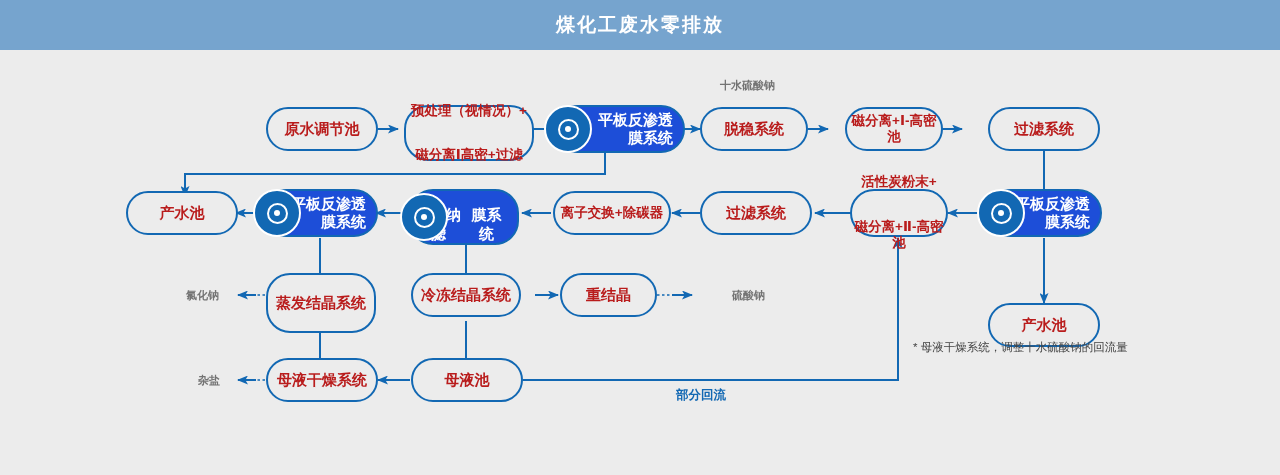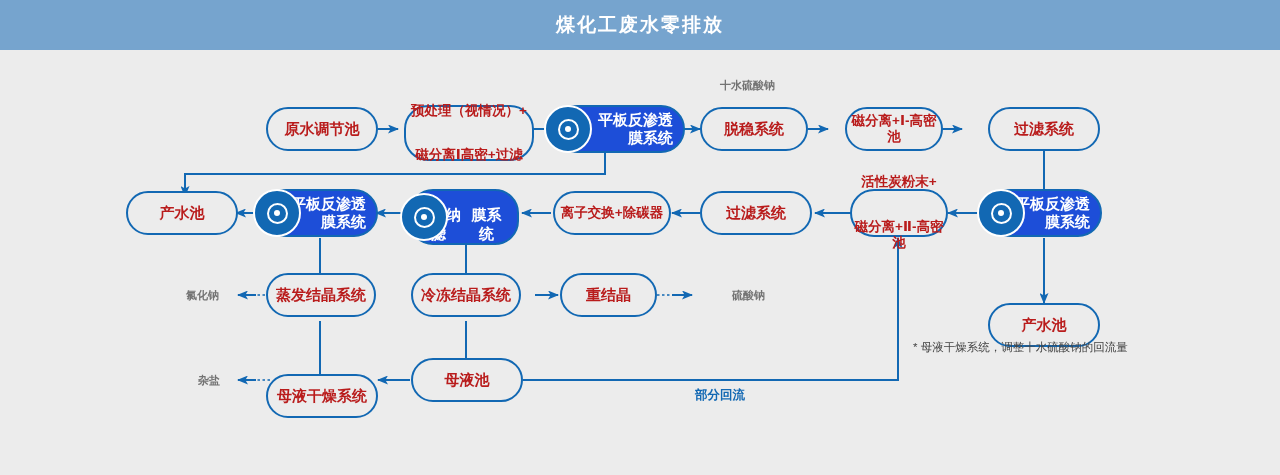--- a/index.html
+++ b/index.html
@@ -76,21 +76,21 @@
   }
   .note{
     position:absolute;
     color:#444444;
     font-size:11.5px;
     font-weight:normal;
     z-index:3;
     white-space:nowrap;
   }
   .flowlabel{
-    position:absolute;color:#1268b3;font-weight:bold;font-size:12.5px;z-index:3;white-space:nowrap;margin-left:19px;
+    position:absolute;color:#1268b3;font-weight:bold;font-size:12.5px;z-index:3;white-space:nowrap;
   }
 </style>
 </head>
 <body>
 
 <div id="header">
   <div class="title">煤化工废水零排放</div>
 </div>
 
 <div id="canvas">
@@ -220,37 +220,37 @@
         <i></i>
       </span>
     <span class="txt">平板反渗透</span>
     <span class="txt">膜系统</span>
   </div>
 
   <div class="node" style="left:988px;top:253px;width:112px;height:44px;">
     <span class="txt">产水池</span>
   </div>
 
-  <div class="node" style="left:266px;top:223px;width:110px;height:44px;">
+  <div class="node" style="left:266px;top:223px;width:110px;height:60px;">
     <span class="txt">蒸发结晶系统</span>
   </div>
 
   <div class="node" style="left:411px;top:223px;width:110px;height:44px;">
     <span class="txt">冷冻结晶系统</span>
   </div>
 
   <div class="node" style="left:560px;top:223px;width:97px;height:44px;">
     <span class="txt">重结晶</span>
   </div>
 
   <div class="label" style="left:186px;top:238px;">氯化钠</div>
 
   <div class="label" style="left:698px;top:238px;margin-left:34px;">硫酸钠</div>
 
-  <div class="node" style="left:266px;top:324px;width:112px;height:44px;">
+  <div class="node" style="left:266px;top:308px;width:112px;height:44px;">
     <span class="txt">母液干燥系统</span>
   </div>
 
   <div class="node" style="left:411px;top:308px;width:112px;height:44px;">
     <span class="txt">母液池</span>
   </div>
 
   <div class="label" style="left:198px;top:323px;">杂盐</div>
 
   <div class="flowlabel" style="left:676px;top:337px;">部分回流</div>

